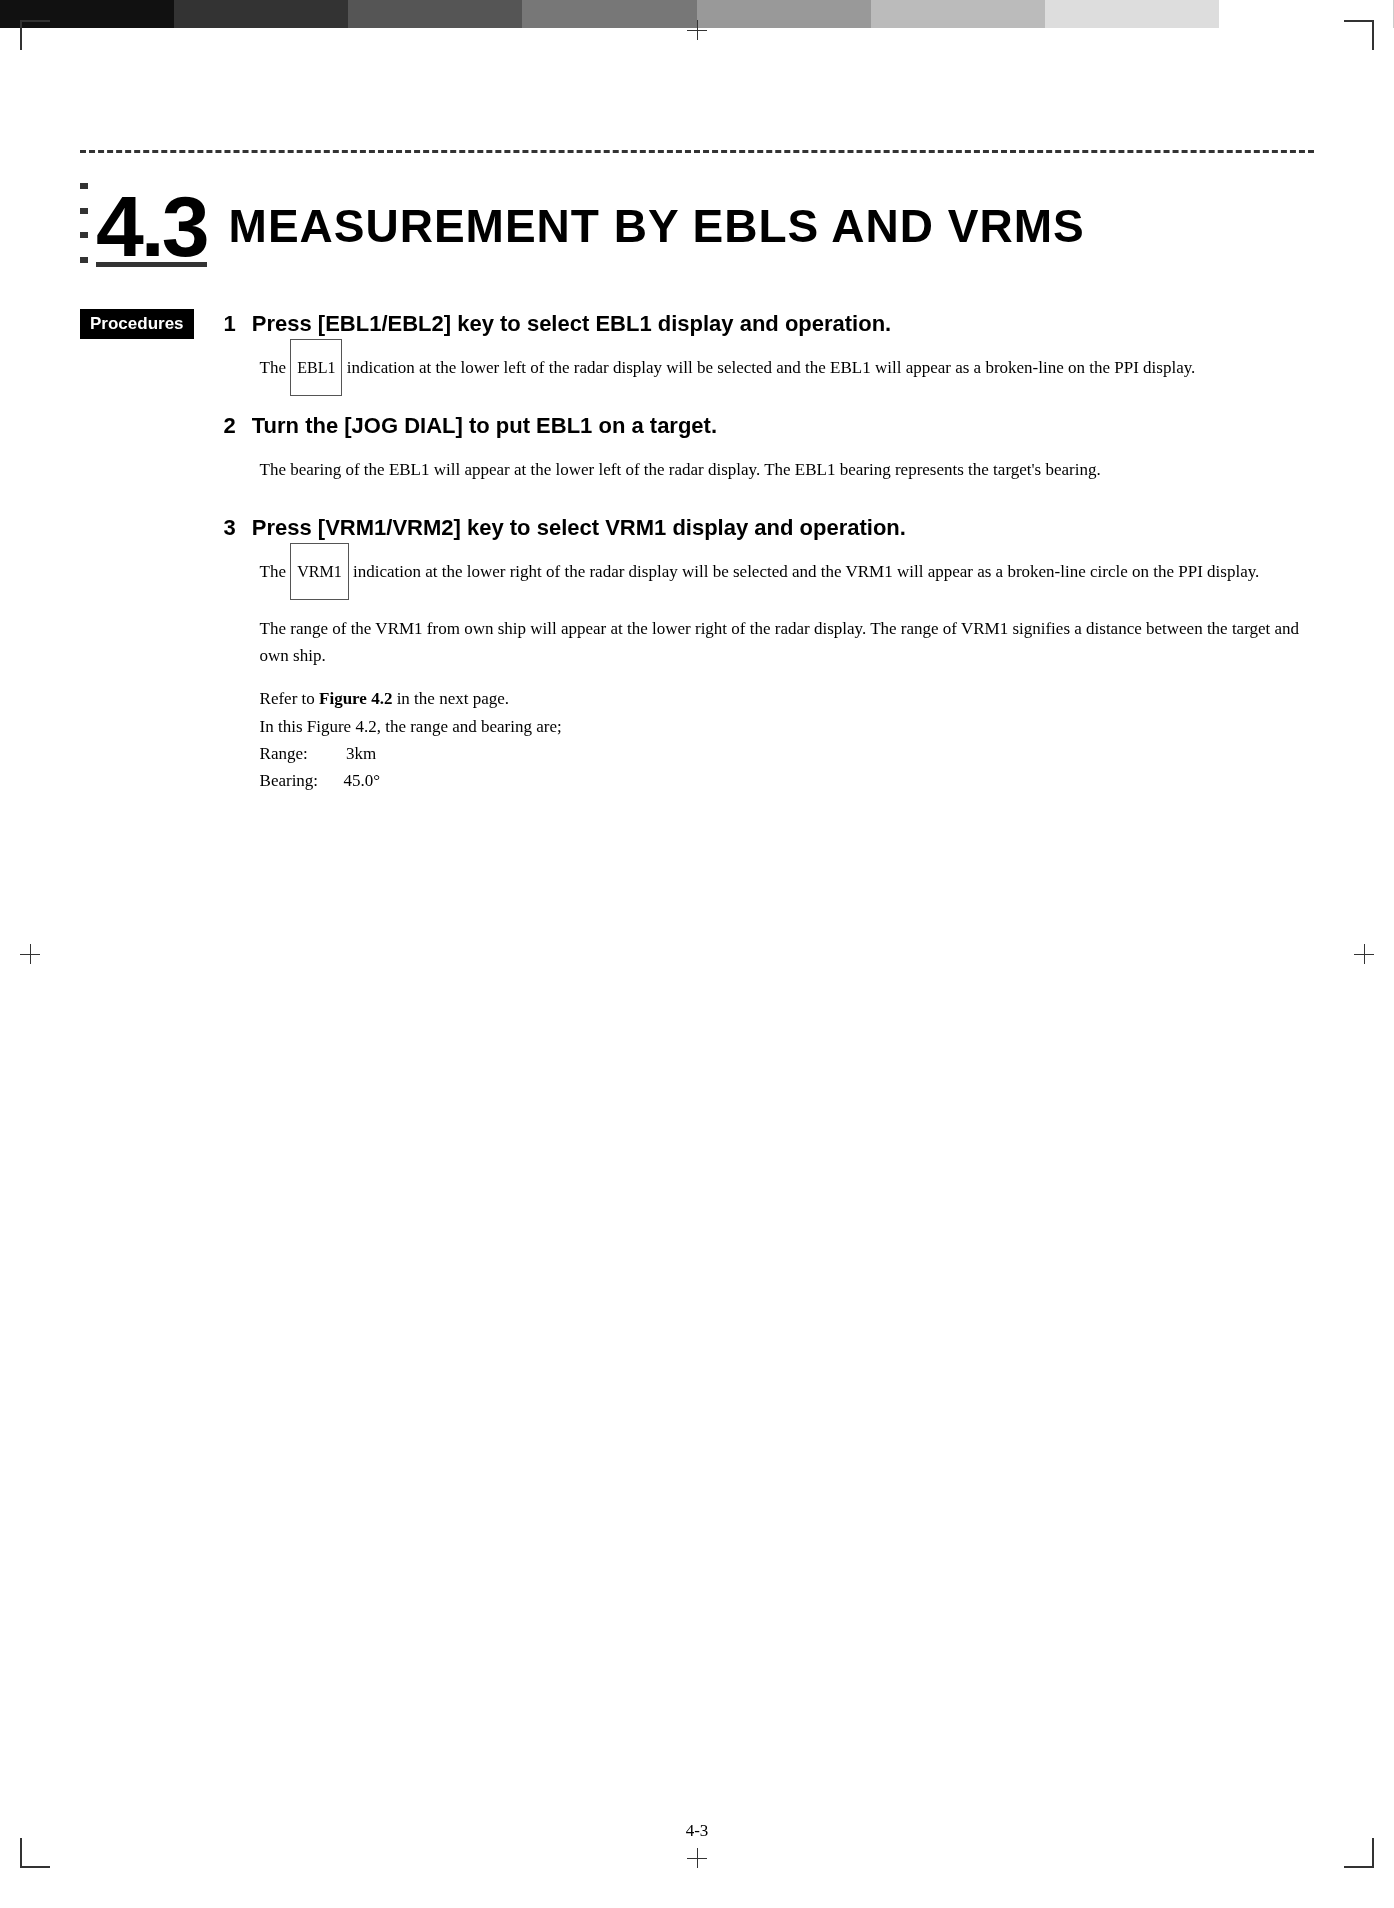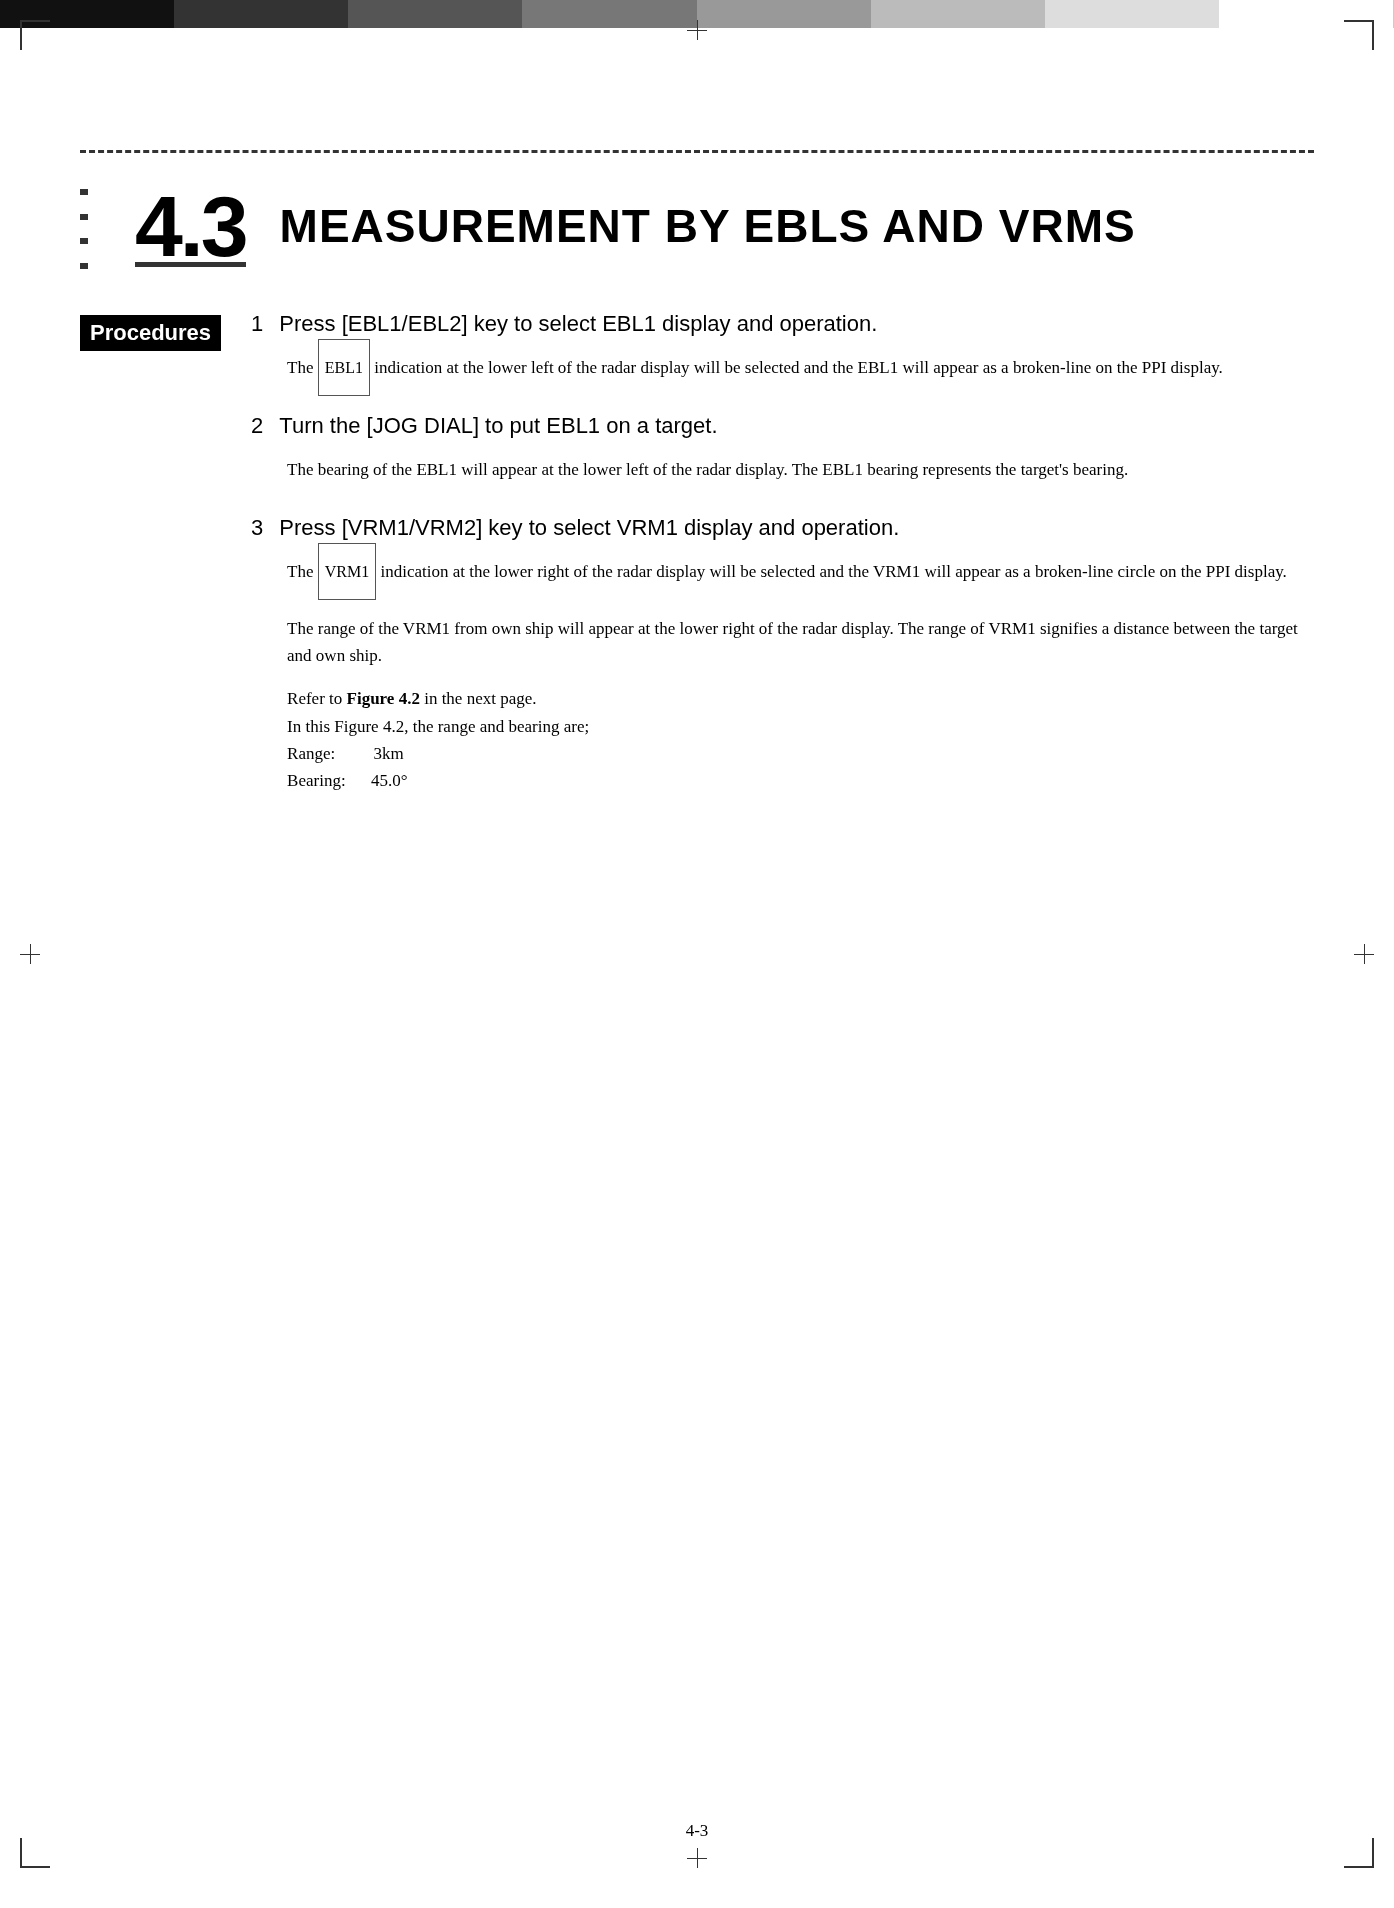--- a/index.html
+++ b/index.html
@@ -129,24 +129,23 @@
 
     
     .chapter-header {
       display: flex;
       align-items: center;
       margin-bottom: 40px;
     }
 
     .chapter-number-box {
       position: relative;
-      margin-right: 24px;
-      display: flex;
-      align-items: flex-end;
-      gap: 39px;
+      margin-right: 12px;
+      display: flex;
+      align-items: flex-start;
     }
 
     .chapter-lines {
       display: flex;
       flex-direction: column;
       justify-content: space-between;
       height: 80px;
       margin-right: 8px;
     }
 
@@ -191,41 +190,41 @@
     
     .content-area {
       display: flex;
       align-items: flex-start;
       margin-top: 10px;
     }
 
     .procedures-badge {
       background: #000;
       color: #fff;
-      font-size: 22px;
+      font-size: 17px;
       font-weight: 700;
       padding: 5px 10px;
       white-space: nowrap;
       font-family: Arial, sans-serif;
       margin-right: 30px;
       flex-shrink: 0;
-      margin-top: 6px;
+      margin-top: 0;
     }
 
     .steps-area {
       flex: 1;
     }
 
     .step {
       margin-bottom: 30px;
     }
 
     .step-heading {
       font-size: 22px;
-      font-weight: 400;
+      font-weight: 700;
       color: #000;
       margin-bottom: 14px;
       font-family: Arial, sans-serif;
       line-height: 1.4;
     }
 
     .step-heading .step-num {
       margin-right: 16px;
     }
 

